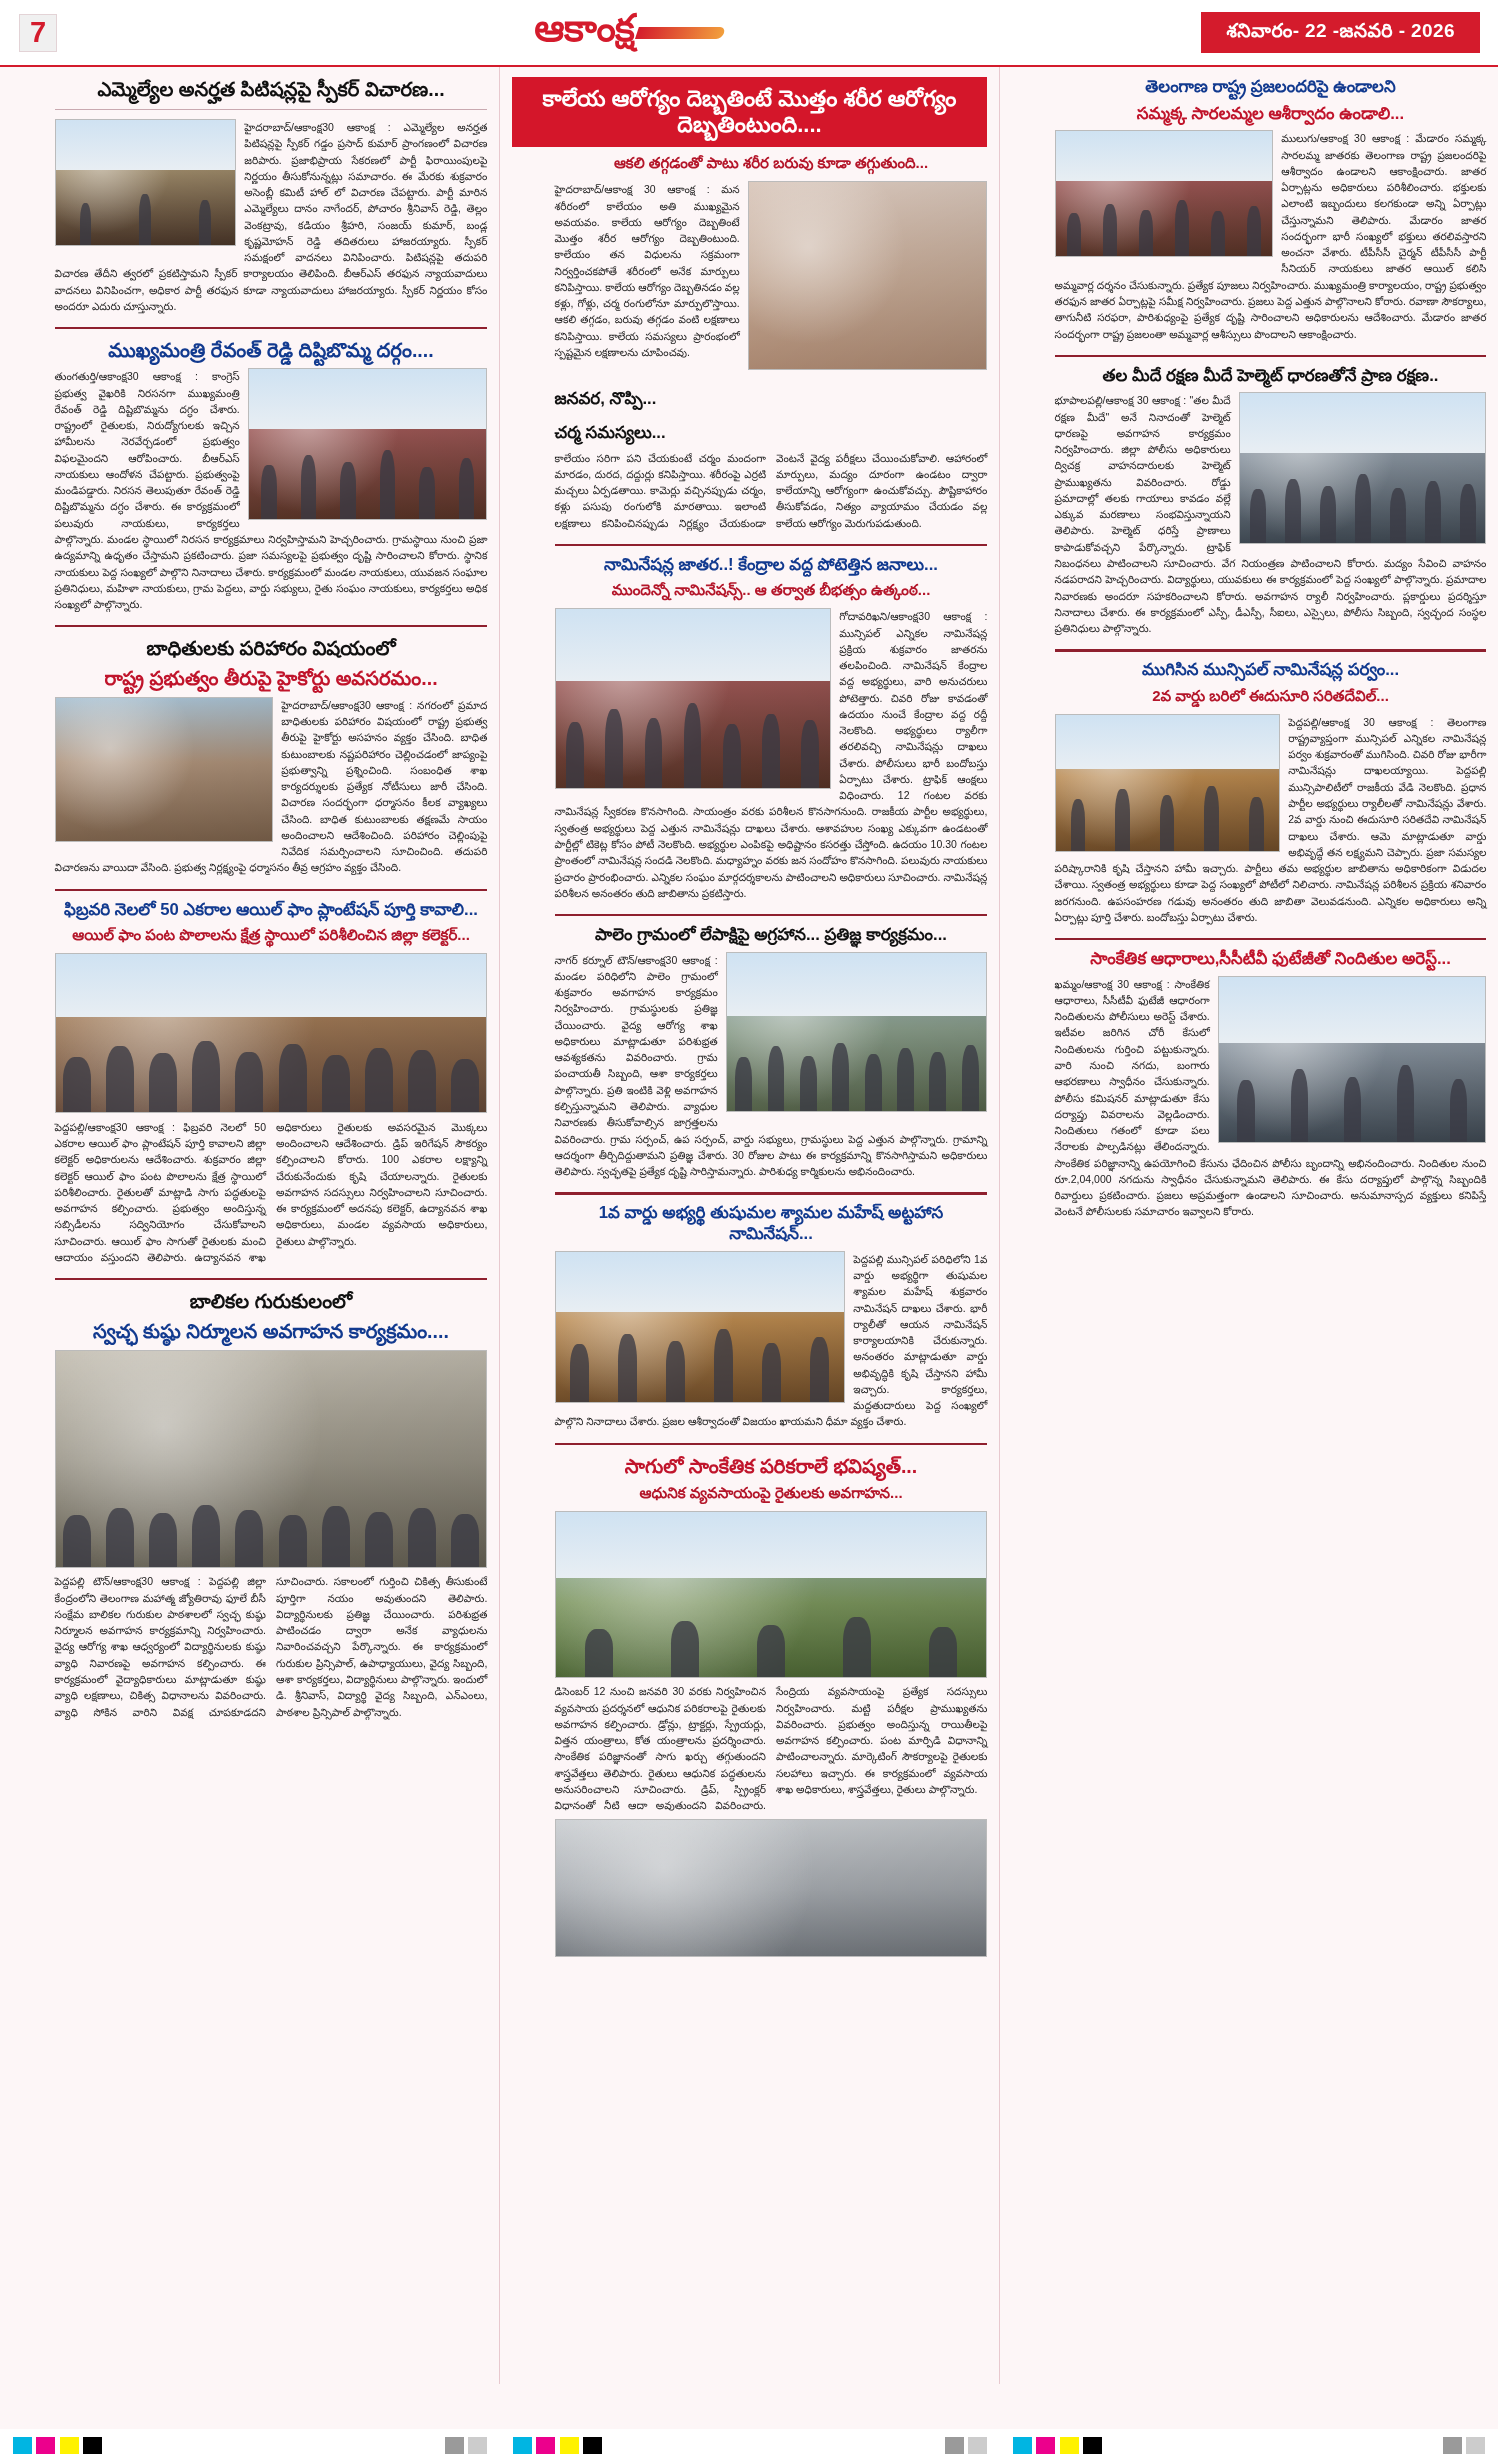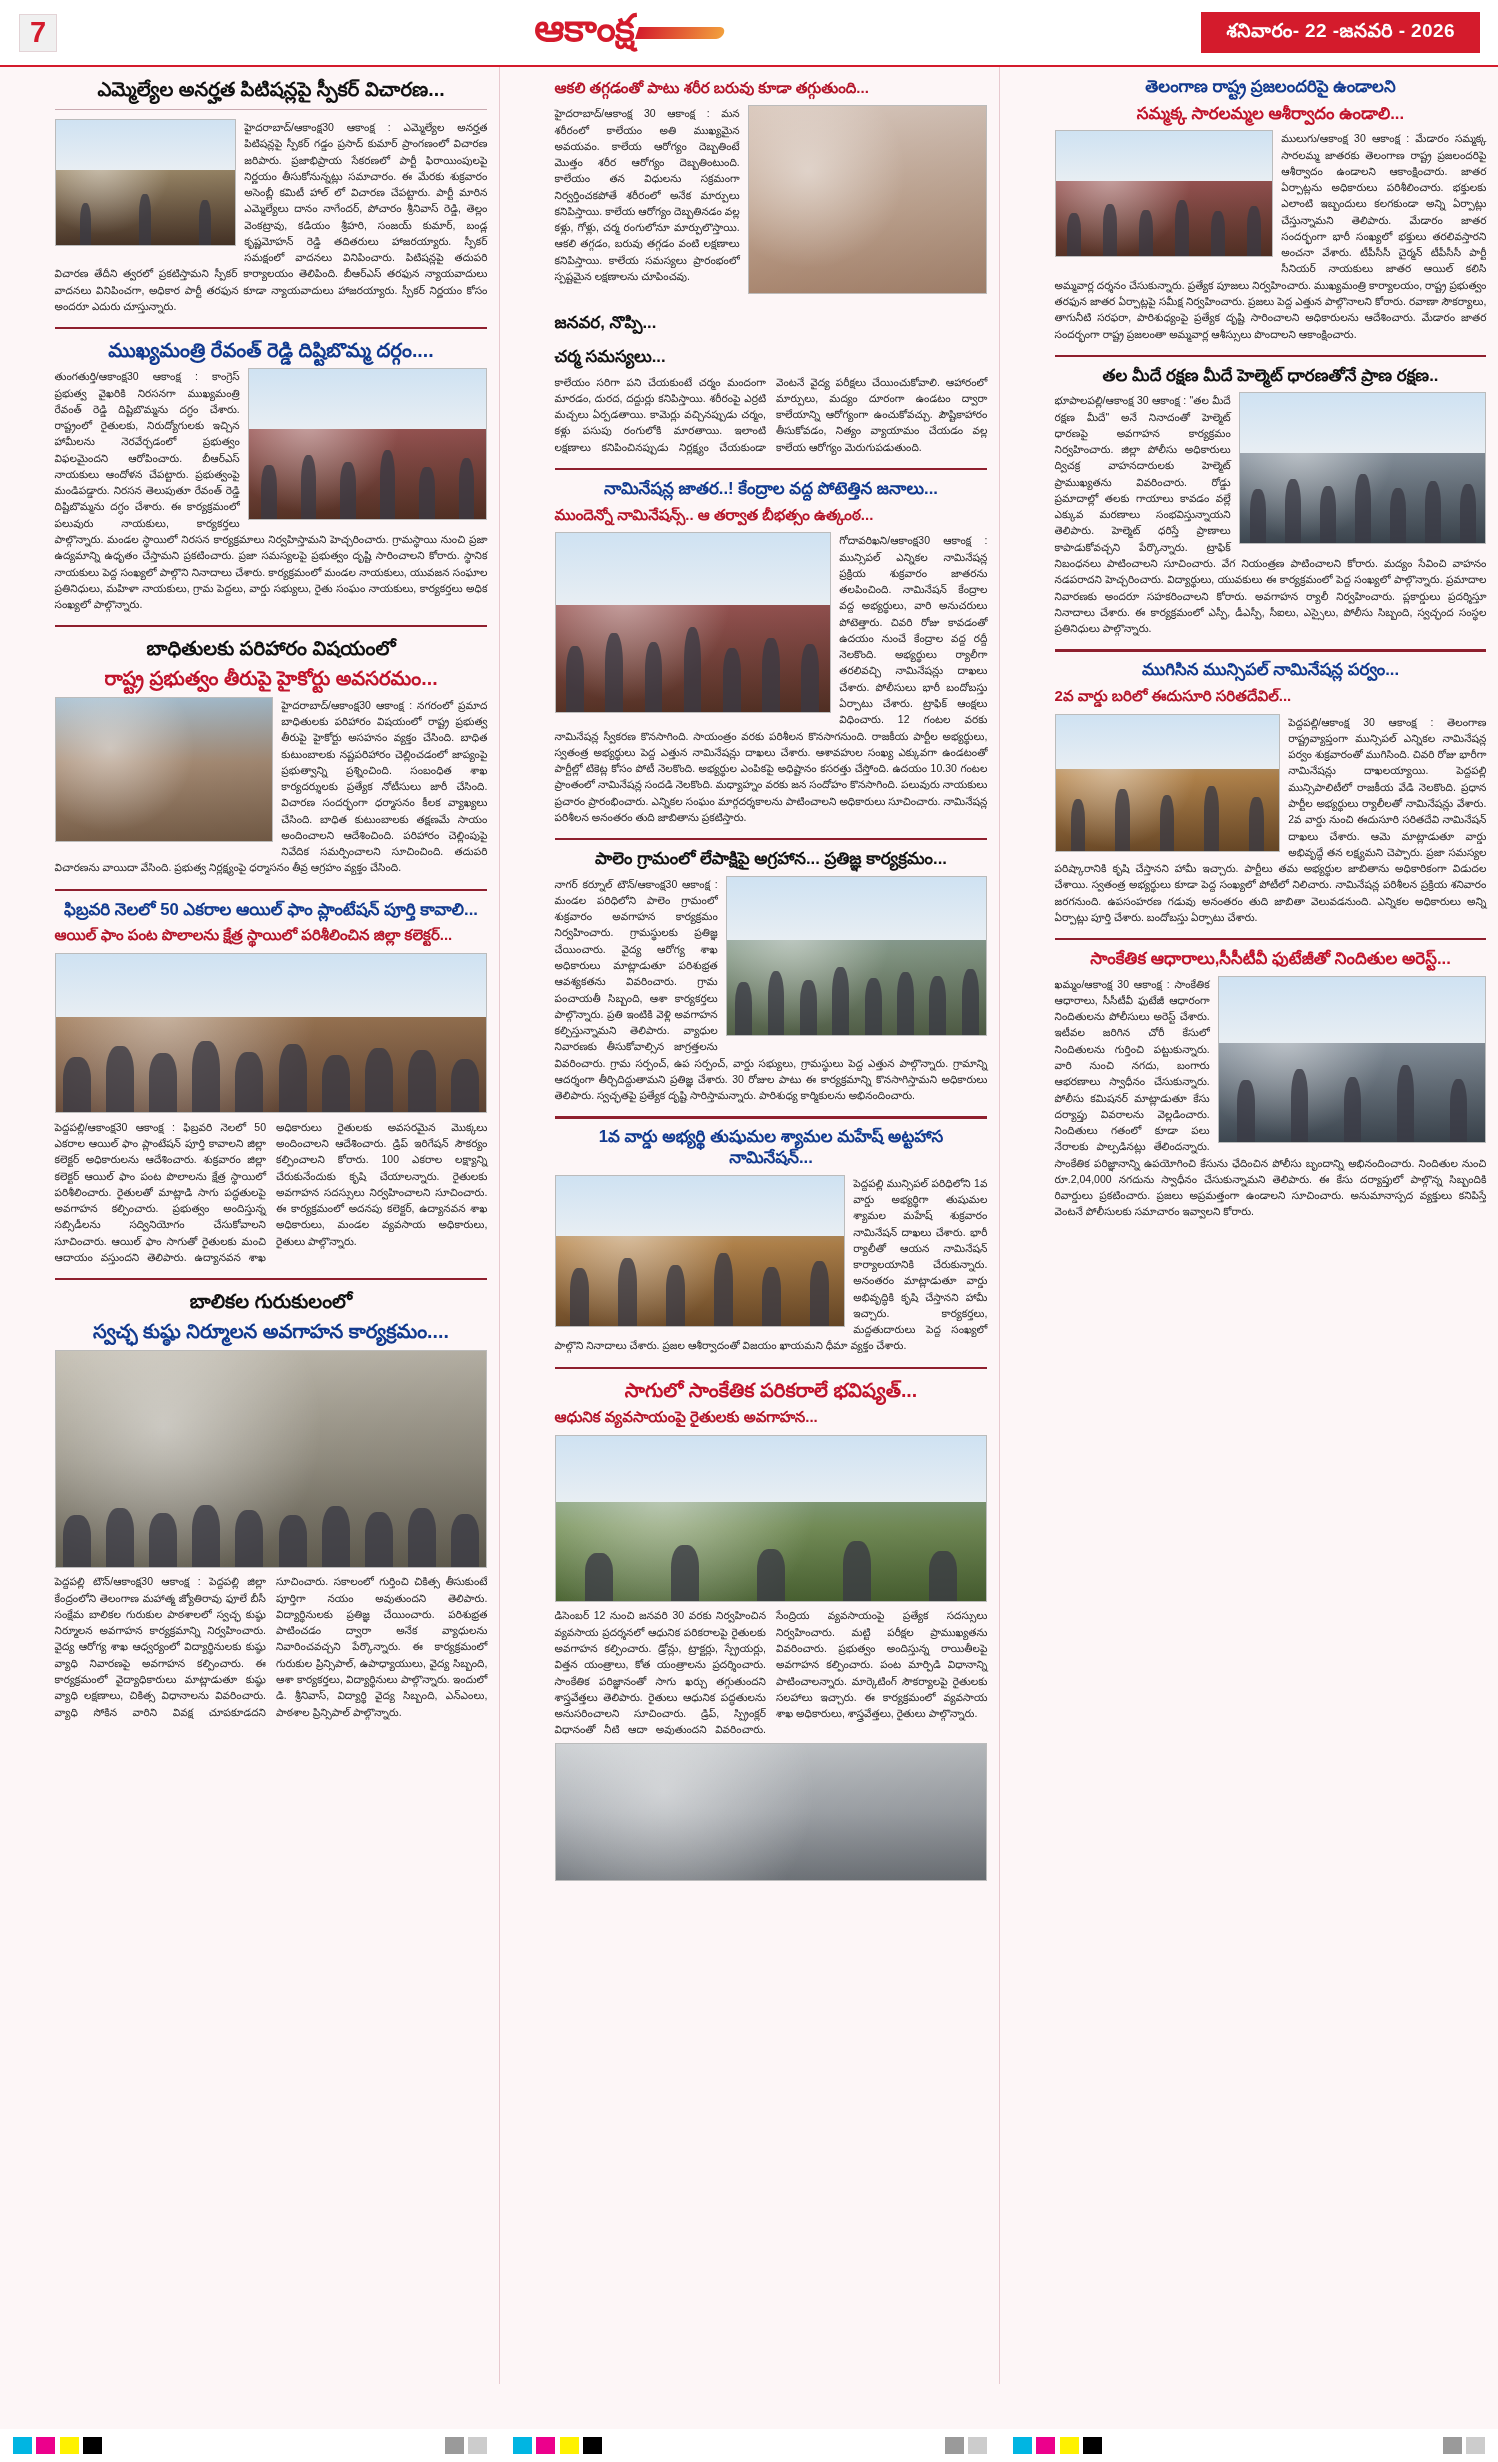--- a/index.html
+++ b/index.html
@@ -80,20 +80,21 @@
     text-align: center;
     margin: 0 0 5.8px 0;
     font-family: "Liberation Sans", sans-serif;
   }
   h2.head.blue { color:#123a8f; }
   h2.head.red { color:#c0142b; }
   h2.head.sm { font-size: 16.7px; }
   h3.sub {
     font-size: 15px;
     color: #b4162a;
+    text-align:center;
     font-weight: bold;
     margin: 1.5px 0 5.8px 0;
   }
   .rule {
     height: 1.5px; background: #c9a9b0; margin: 7.3px 0 8.7px 0;
   }
   .rule.thick { height: 2.2px; background:#8f1f2e; }
 
   .banner {
     background: #d4162a;
@@ -269,20 +270,21 @@
               <i style="height:47%"></i>
           </div>
         </div>
         <div class="body-text c2">పెద్దపల్లి టౌన్/ఆకాంక్ష30 ఆకాంక్ష : పెద్దపల్లి జిల్లా కేంద్రంలోని తెలంగాణ మహాత్మ జ్యోతిరావు ఫూలే బీసీ సంక్షేమ బాలికల గురుకుల పాఠశాలలో స్వచ్ఛ కుష్ఠు నిర్మూలన అవగాహన కార్యక్రమాన్ని నిర్వహించారు. వైద్య ఆరోగ్య శాఖ ఆధ్వర్యంలో విద్యార్థినులకు కుష్ఠు వ్యాధి నివారణపై అవగాహన కల్పించారు. ఈ కార్యక్రమంలో వైద్యాధికారులు మాట్లాడుతూ కుష్ఠు వ్యాధి లక్షణాలు, చికిత్స విధానాలను వివరించారు. వ్యాధి సోకిన వారిని వివక్ష చూపకూడదని సూచించారు. సకాలంలో గుర్తించి చికిత్స తీసుకుంటే పూర్తిగా నయం అవుతుందని తెలిపారు. విద్యార్థినులకు ప్రతిజ్ఞ చేయించారు. పరిశుభ్రత పాటించడం ద్వారా అనేక వ్యాధులను నివారించవచ్చని పేర్కొన్నారు. ఈ కార్యక్రమంలో గురుకుల ప్రిన్సిపాల్, ఉపాధ్యాయులు, వైద్య సిబ్బంది, ఆశా కార్యకర్తలు, విద్యార్థినులు పాల్గొన్నారు. ఇందులో డి. శ్రీనివాస్, విద్యార్థి వైద్య సిబ్బంది, ఎన్ఎంలు, పాఠశాల ప్రిన్సిపాల్ పాల్గొన్నారు.</div>
       </div>
 
     </div>
 
     <div class="col">
 
+      <div class="banner">కాలేయ ఆరోగ్యం దెబ్బతింటే మొత్తం శరీర ఆరోగ్యం దెబ్బతింటుంది....</div>
 
       <div class="block">
         <h3 class="sub">ఆకలి తగ్గడంతో పాటు శరీర బరువు కూడా తగ్గుతుంది...</h3>
         <div class="photo img img-skin floatR" style="width:239px;height:189px"></div>
         <div class="body-text">హైదరాబాద్/ఆకాంక్ష 30 ఆకాంక్ష : మన శరీరంలో కాలేయం అతి ముఖ్యమైన అవయవం. కాలేయ ఆరోగ్యం దెబ్బతింటే మొత్తం శరీర ఆరోగ్యం దెబ్బతింటుంది. కాలేయం తన విధులను సక్రమంగా నిర్వర్తించకపోతే శరీరంలో అనేక మార్పులు కనిపిస్తాయి. కాలేయ ఆరోగ్యం దెబ్బతినడం వల్ల కళ్లు, గోళ్లు, చర్మ రంగులోనూ మార్పులొస్తాయి. ఆకలి తగ్గడం, బరువు తగ్గడం వంటి లక్షణాలు కనిపిస్తాయి. కాలేయ సమస్యలు ప్రారంభంలో స్పష్టమైన లక్షణాలను చూపించవు.</div>
         <div class="clear"></div>
       </div>
 
       <div class="block">
         <h2 class="head sm" style="text-align:left">జనవర, నొప్పి...</h2>

